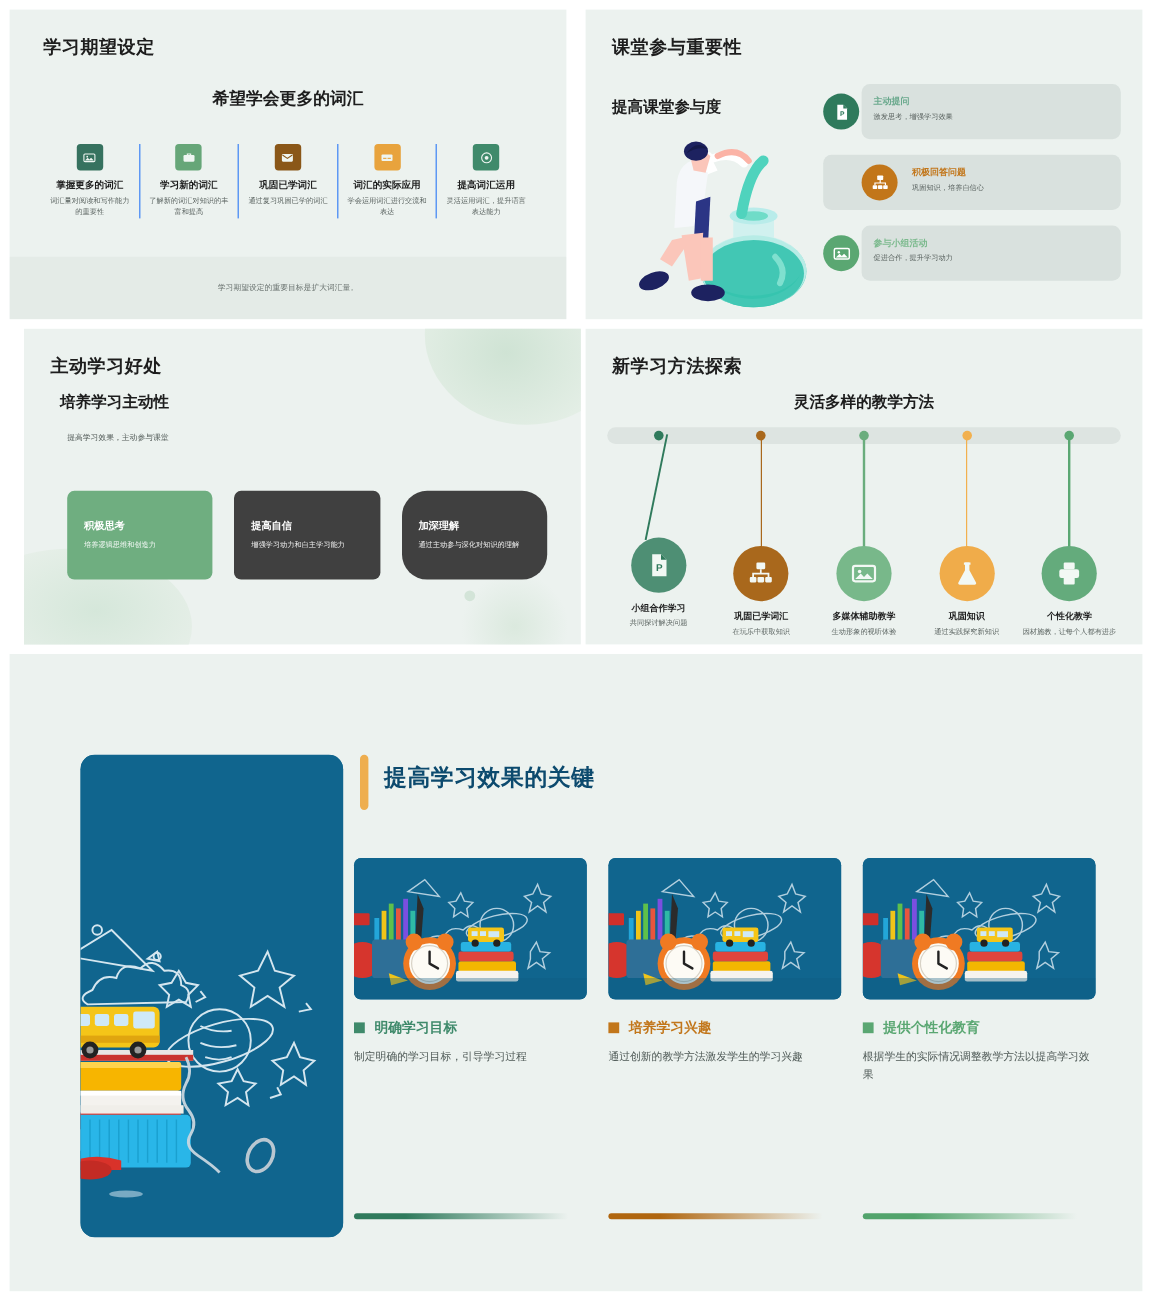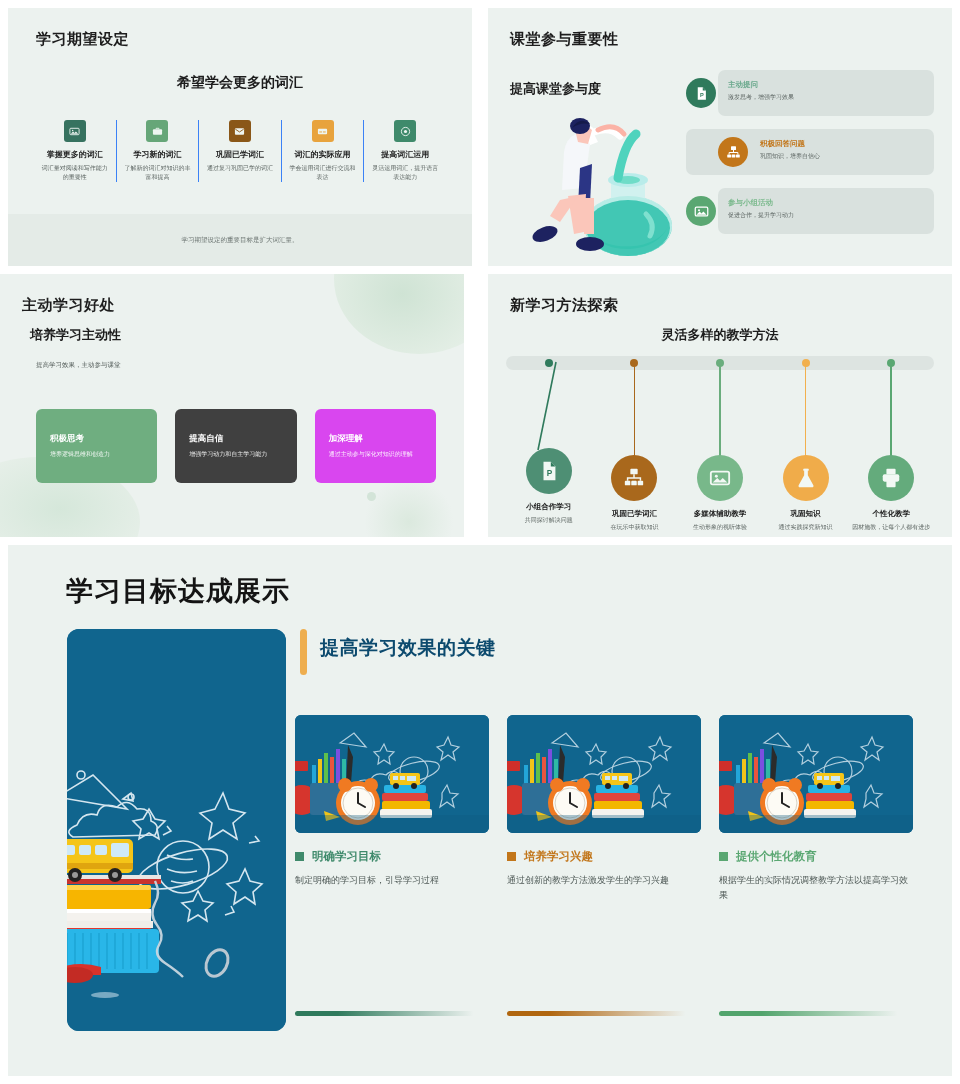--- a/index.html
+++ b/index.html
@@ -82,21 +82,21 @@
   }
   .s2-row.off .circ { left:0; }
   .s2-row.on  .circ { left:32px; }
   .s2-row .txt { position:absolute; top:10px; }
   .s2-row.off .txt { left:42px; }
   .s2-row.on  .txt { left:74px; }
   .s2-name { font-size:7.5px; font-weight:bold; margin-bottom:3px; }
   .s2-desc { font-size:6px; color:#5a6360; }
 
   
-  #slide3 { left:0; top:274px; width:464px; height:263px; }
+  #slide3 { left:20px; top:274px; width:464px; height:263px; }
   #slide3 .slide-title { left:22px; top:22px; }
   #slide3 .s3-sub { position:absolute; left:30px; top:52px; }
   #slide3 .s3-line {
     position:absolute; left:36px; top:87px;
     font-size:6.5px; color:#525b58;
   }
   #slide3 .s3-cards {
     position:absolute; left:36px; top:135px; width:400px; height:74px;
     display:flex; gap:18px;
   }
@@ -330,21 +330,21 @@
     <div class="s3-line">提高学习效果，主动参与课堂</div>
     <div class="s3-cards" id="s3cards">
         <div class="s3-card" style="background: rgb(111, 174, 128);">
           <div class="t">积极思考</div>
           <div class="d">培养逻辑思维和创造力</div>
         </div>
         <div class="s3-card" style="background: #404040;">
           <div class="t">提高自信</div>
           <div class="d">增强学习动力和自主学习能力</div>
         </div>
-        <div class="s3-card" style="background: #d946ef;">
+        <div class="s3-card" style="background: #404040; border-radius: 21px;">
           <div class="t">加深理解</div>
           <div class="d">通过主动参与深化对知识的理解</div>
         </div>
       </div>
   </div>
 
   <div class="slide" id="slide4">
     <div class="slide-title">新学习方法探索</div>
     <div class="s4-head">灵活多样的教学方法</div>
     <div class="track"></div>
@@ -424,21 +424,20 @@
           </div>
           <div class="tl-label" style="top:153px">
             <div class="tl-name">个性化教学</div>
             <div class="tl-desc">因材施教，让每个人都有进步</div>
           </div>
         </div>
       </div>
   </div>
 
   <div class="slide" id="slide5">
-    <div class="big-title">学习目标达成展示</div>
     <div class="hero">
       <svg viewBox="0 0 219 402" width="219" height="402">
         <rect width="219" height="402" fill="#10658e"></rect>
         <g stroke="#eaf4fa" stroke-width="1.6" fill="none" opacity=".9">
           <path d="M-10 168 l36 -22 l34 34 z"></path>
           <circle cx="14" cy="146" r="4"></circle>
           <path d="M56 170 l8 -6 2 8 z"></path>
           <circle cx="64" cy="168" r="3"></circle>
           <path d="M10 196 q6 -14 20 -10 q4 -14 20 -8 q10 -10 20 2 q14 -2 14 12 q10 4 4 14 l-82 2 q-10 -6 4 -12 z"></path>
           <ellipse cx="116" cy="238" rx="26" ry="26"></ellipse>

